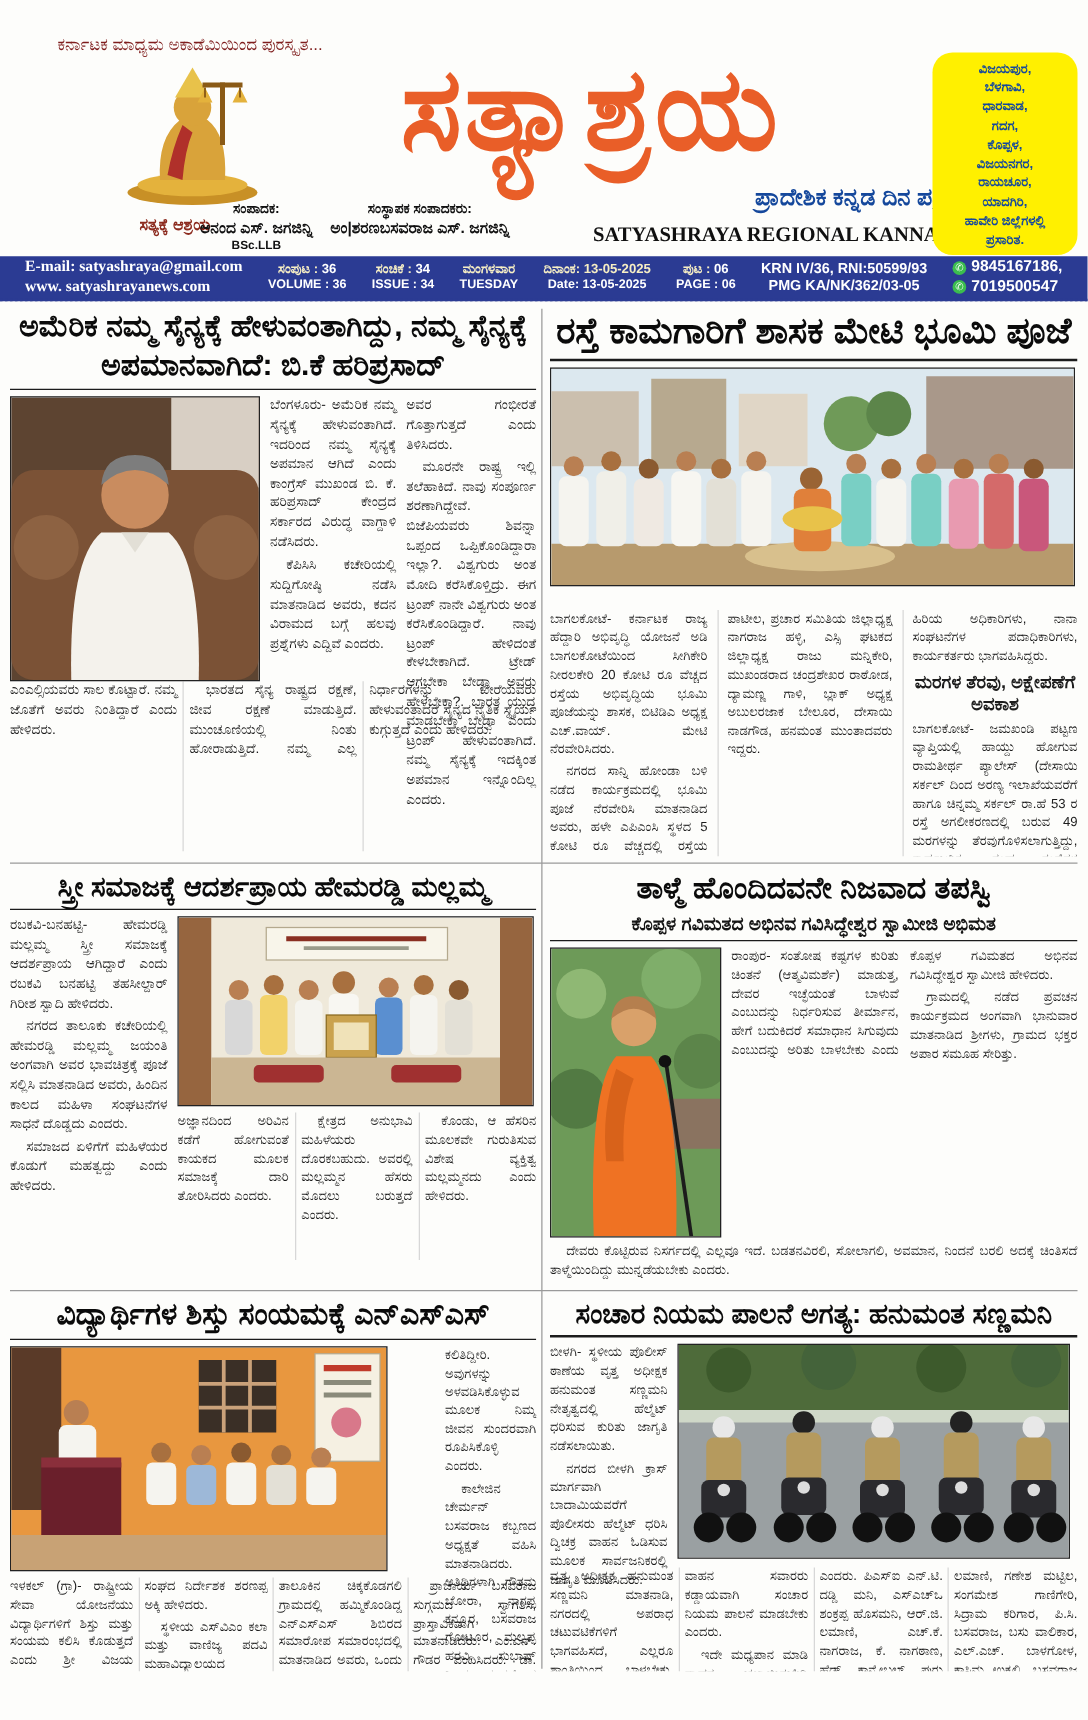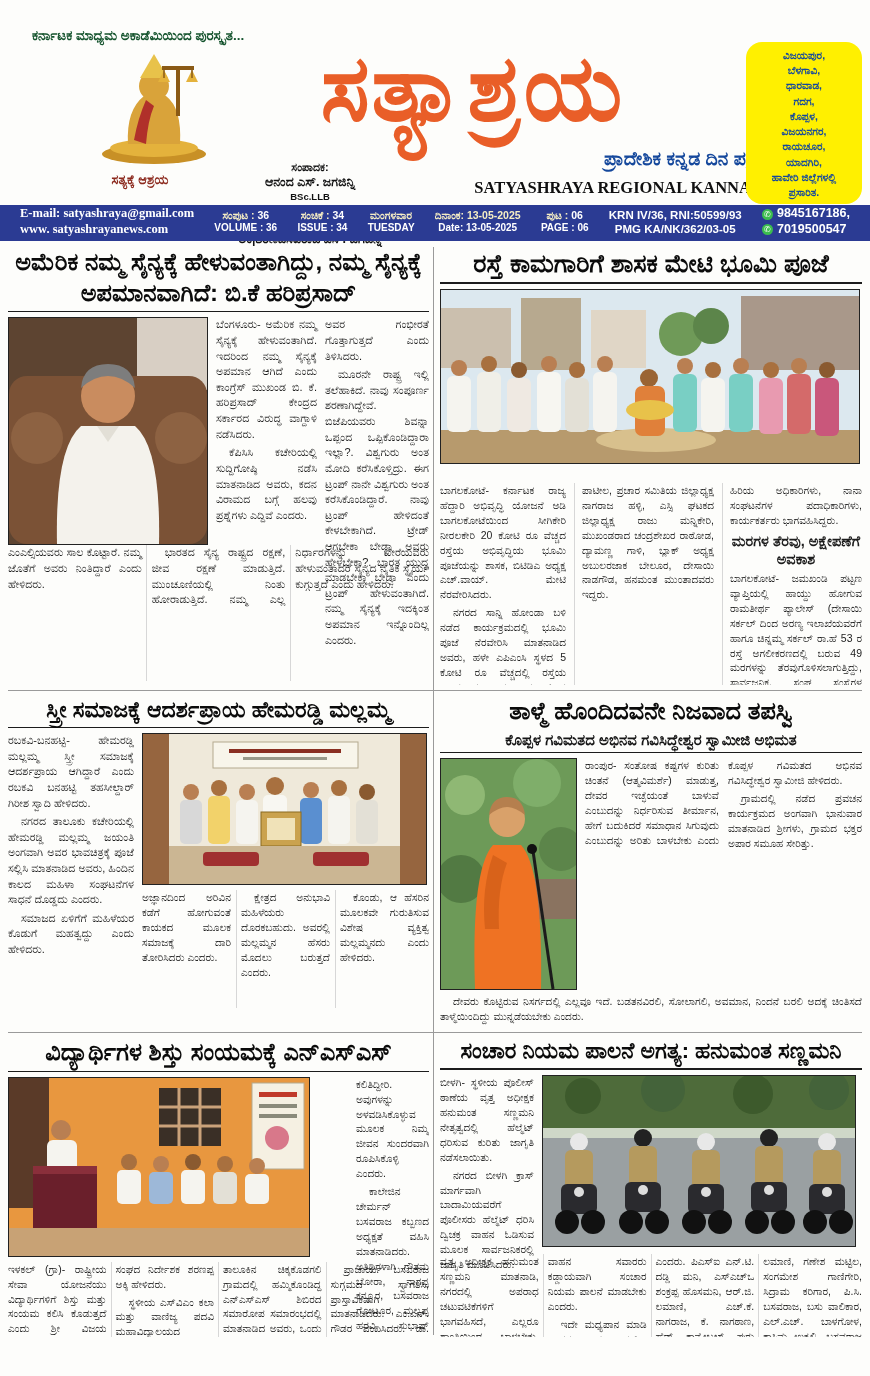--- a/index.html
+++ b/index.html
@@ -2,31 +2,31 @@
 <html><head>
 <meta charset="utf-8">
 <style>
   html,body{margin:0;padding:0;}
   body{width:870px;height:1376px;background:#fdfdfb;overflow:hidden;
        font-family:"Liberation Sans",sans-serif;color:#151515;}
   .page{position:relative;width:870px;height:1376px;}
 
   
   .masthead{position:absolute;left:0;top:0;width:870px;height:205px;}
-  .award{position:absolute;left:32px;top:28px;font-size:13.5px;font-weight:bold;color:#14532d;}
+  .award{position:absolute;left:46px;top:28px;font-size:13.5px;font-weight:normal;color:#7f1d1d;}
   .logo-wrap{position:absolute;left:88px;top:48px;width:140px;height:118px;}
   .logo-caption{position:absolute;left:80px;top:172px;width:120px;text-align:center;
                 font-size:13px;font-weight:bold;color:#8c2a1e;}
   .title{position:absolute;left:195px;top:40px;width:555px;margin:0;text-align:center;
          font-size:92px;line-height:1.05;font-weight:bold;color:#e95e28;letter-spacing:2px;}
   .sub-kn{position:absolute;left:545px;top:148px;width:280px;text-align:center;
           font-size:19px;font-weight:bold;color:#15489c;}
   .sub-en{position:absolute;left:462px;top:178px;width:380px;text-align:center;
           font-size:16.5px;font-weight:bold;font-family:"Liberation Serif",serif;color:#101010;}
-  .editors{position:absolute;left:160px;top:160px;width:300px;display:flex;gap:14px;flex-direction:column;}
+  .editors{position:absolute;left:160px;top:160px;width:300px;display:flex;gap:14px;}
   .ed-block{text-align:center;font-size:11px;font-weight:bold;color:#111;line-height:1.3;}
   .ed-name{font-size:12.5px;}
   .ed-degree{font-size:9.5px;}
   .districts-box{position:absolute;right:8px;top:42px;width:116px;height:162px;background:#fff000;
                  border-radius:16px;padding:6px 4px;box-sizing:border-box;text-align:center;}
   .district-line{font-size:10.5px;font-weight:bold;color:#15489c;line-height:1.45;}
 
   
   .infobar{position:absolute;left:0;top:205px;width:870px;height:36px;background:#2b3b93;
            display:flex;align-items:center;justify-content:space-between;
@@ -58,21 +58,21 @@
   .photo{border:1px solid #222;background:#ddd;display:block;}
   figure{margin:0;}
   .subhead{font-size:14.5px;font-weight:bold;text-align:center;margin:4px 0 3px;line-height:1.25;}
   .cols3{column-count:3;column-gap:10px;column-rule:1px solid #d7d7d7;}
   .cols4{column-count:4;column-gap:9px;column-rule:1px solid #d7d7d7;}
   .cols2{column-count:2;column-gap:9px;}
 
   #a1{left:8px;top:0;width:421px;height:438px;}
   #a1 .headline{font-size:24px;}
   #a2{left:440px;top:0;width:422px;height:438px;}
-  #a2 .headline{font-size:25px;}
+  #a2 .headline{font-size:29px;}
   #a3{left:8px;top:449px;width:421px;height:332px;}
   #a3 .headline{font-size:22px;}
   #a4{left:440px;top:449px;width:422px;height:332px;}
   #a4 .headline{font-size:24px;}
   #a4 .subhead{font-size:15px;}
   #a5{left:8px;top:790px;width:421px;height:300px;}
   #a5 .headline{font-size:24px;}
   #a6{left:440px;top:790px;width:422px;height:300px;}
   #a6 .headline{font-size:22px;}
   .smtxt{font-size:10.5px;}

